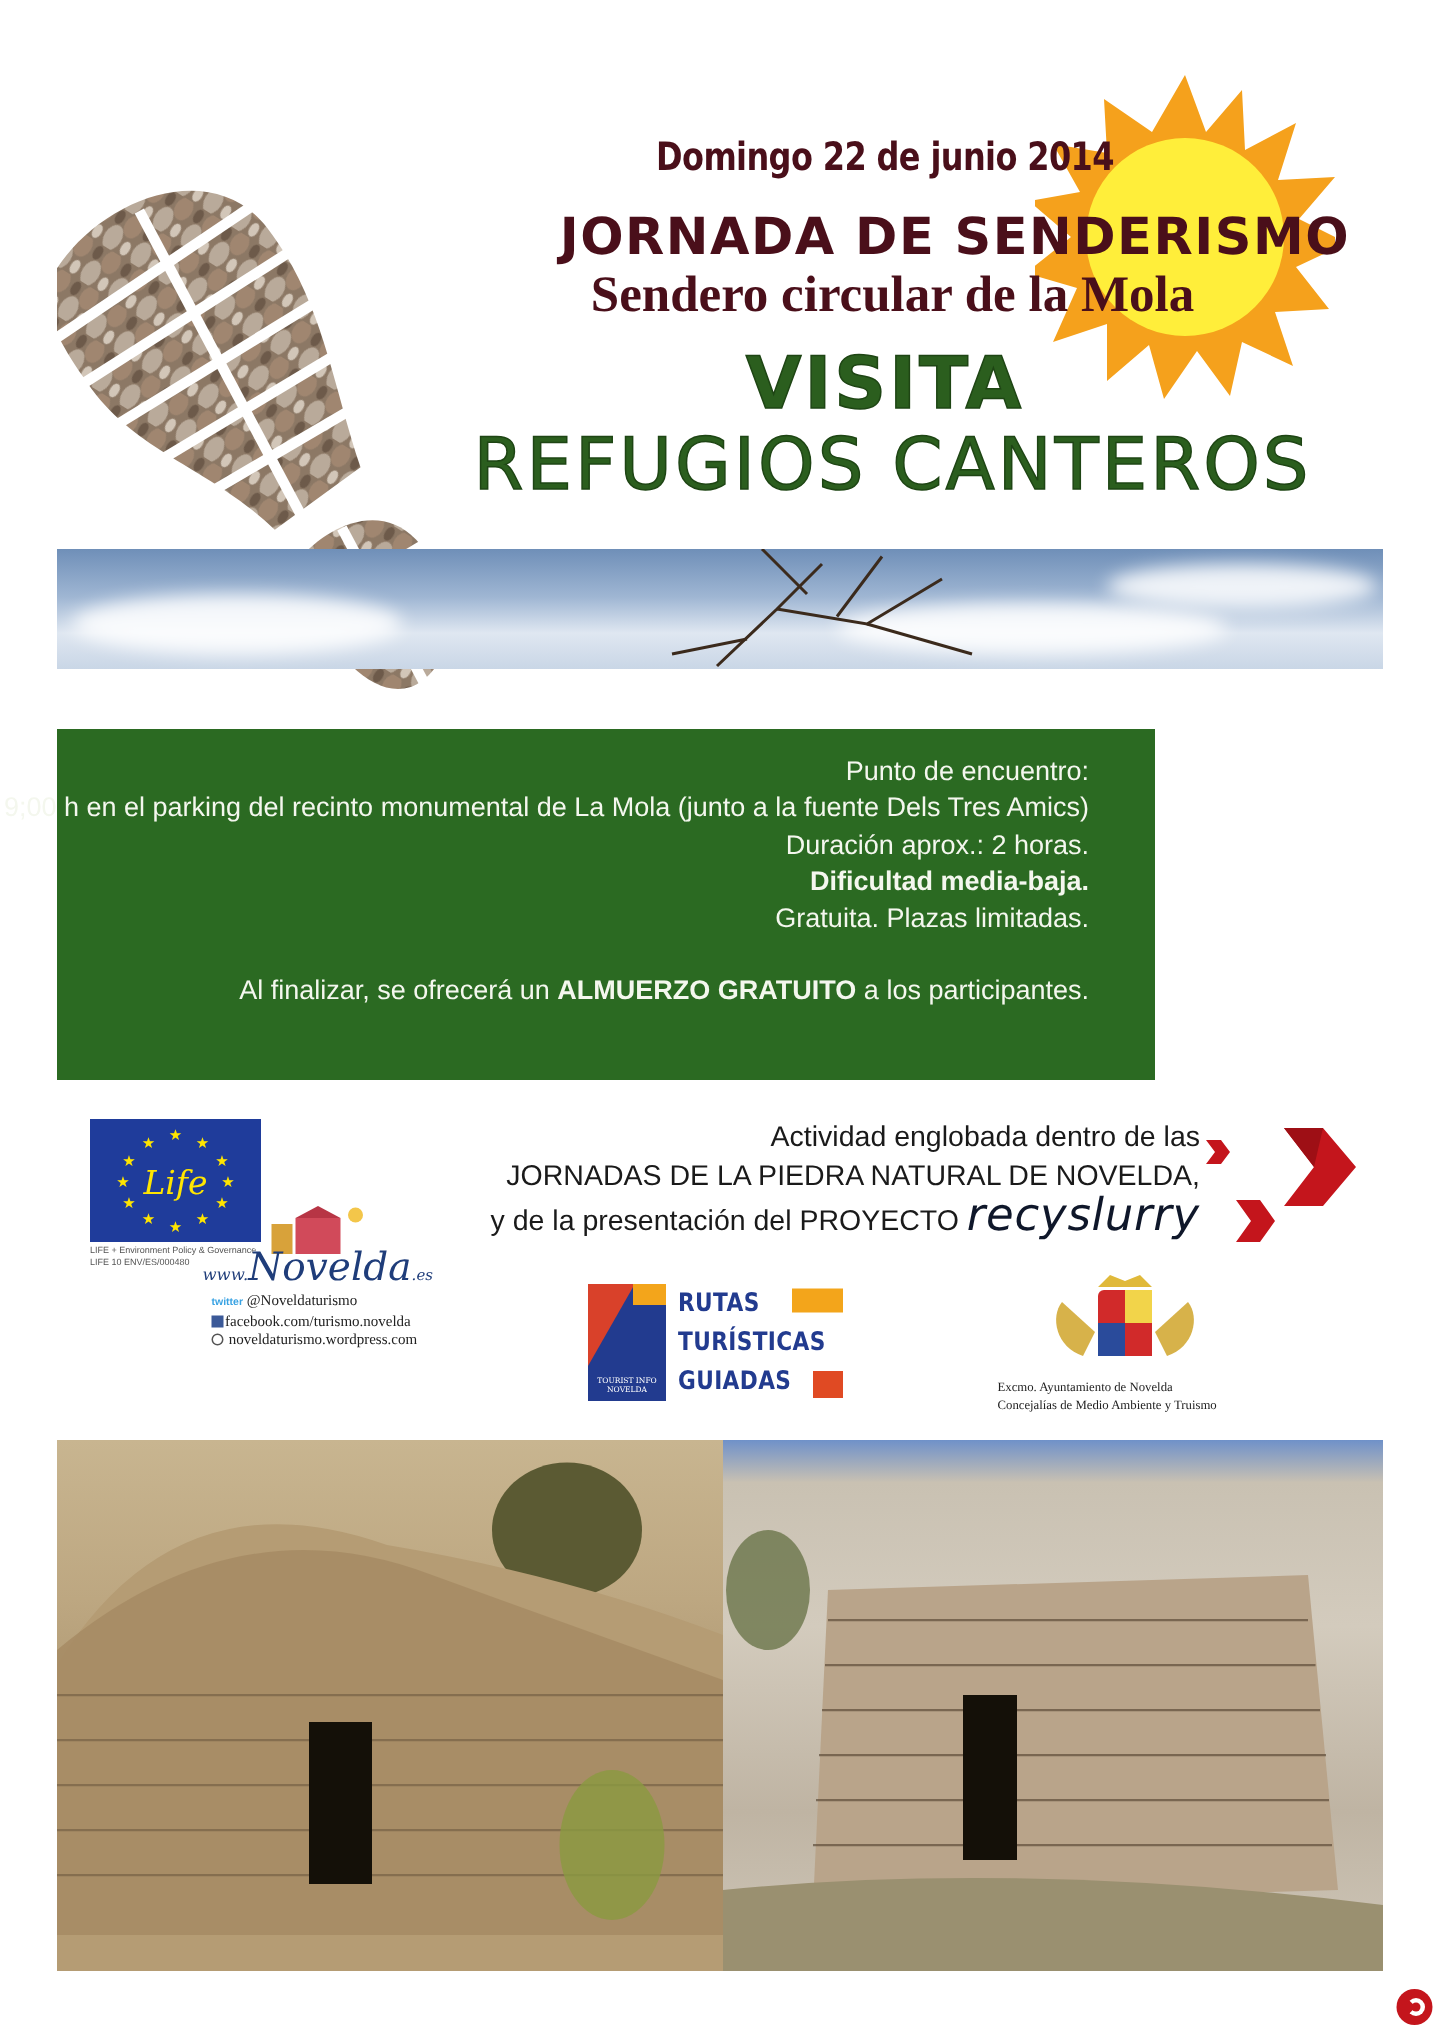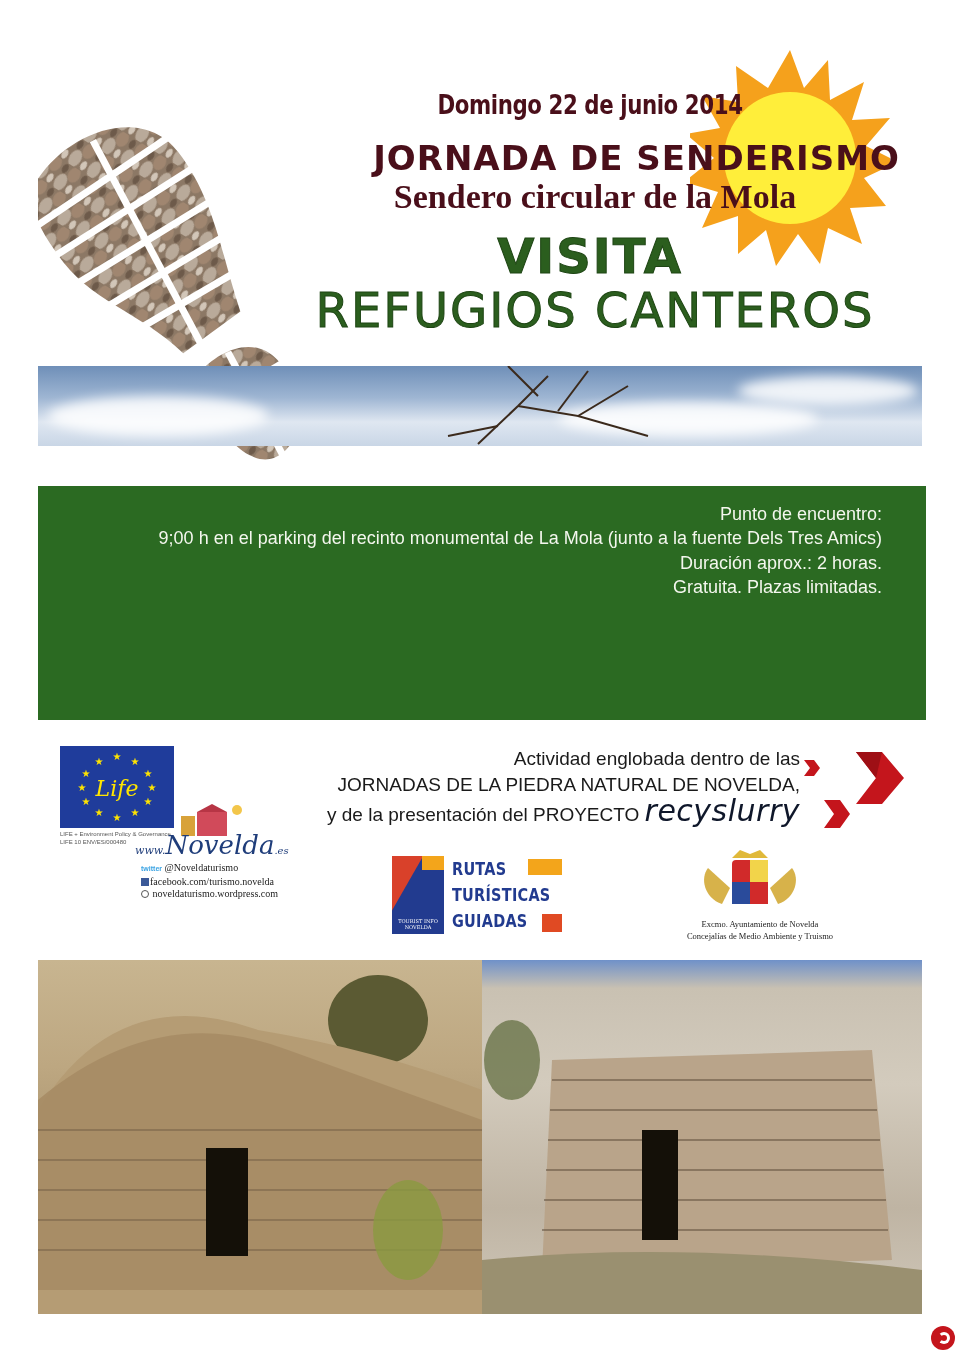--- a/index.html
+++ b/index.html
@@ -45,21 +45,21 @@
     
     .sky {
       left: 38px; top: 366px; width: 884px; height: 80px;
       background: linear-gradient(180deg, #6f8fb8 0%, #9fb6d3 40%, #dfe7f1 70%, #c9d6e6 100%);
       overflow: hidden;
     }
     .sky .cloud { position: absolute; background: rgba(255,255,255,0.85); border-radius: 50%; filter: blur(6px); }
 
     
     .info {
-      left: 38px; top: 486px; width: 888px; height: 234px;
+      left: 38px; top: 486px; width: 732px; height: 234px;
       background: #2b6a22; color: #ffffff;
     }
     .info .lines {
       position: absolute; right: 44px; top: 16px; text-align: right;
       font-size: 18px; line-height: 24.4px; color: #f4f7ee;
     }
     .info .lines .b { font-weight: bold; }
     .info .line { display: block; white-space: nowrap; }
     .info .gap { display: block; height: 24px; }
 
@@ -91,21 +91,21 @@
     .rutas { left: 392px; top: 856px; width: 175px; height: 80px; }
     .rutas .mark { position: absolute; left: 0; top: 0; width: 52px; height: 78px; background: #223b8f; overflow: hidden; }
     .rutas .mark .red { position: absolute; left: 0; top: 0; width: 52px; height: 78px; background: #d9412a; clip-path: polygon(0 0, 60% 0, 0 70%); }
     .rutas .mark .yel { position: absolute; left: 30px; top: 0; width: 22px; height: 14px; background: #f3a51b; }
     .rutas .mark .txt { position: absolute; left: 0; bottom: 4px; width: 52px; text-align: center; color: #fff; font-family: "DejaVu Serif", serif; font-size: 5px; line-height: 6px; }
     .rutas .words { position: absolute; left: 60px; top: 0; font-family: "DejaVu Sans", sans-serif; font-weight: bold; font-size: 17px; line-height: 26px; color: #223b8f; letter-spacing: 0.3px; transform: scaleX(0.85); transform-origin: left; }
     .rutas .bar1 { position: absolute; left: 136px; top: 3px; width: 34px; height: 16px; background: #f3a51b; }
     .rutas .bar2 { position: absolute; left: 150px; top: 58px; width: 20px; height: 18px; background: #e04a23; }
 
     .coat { left: 700px; top: 848px; width: 100px; height: 66px; }
-    .ayto { left: 665px; top: 918px; width: 190px; text-align: center; font-family: "Liberation Serif", serif; font-size: 8.5px; line-height: 12px; color: #222; }
+    .ayto { left: 665px; top: 918px; width: 190px; font-family: "Liberation Serif", serif; font-size: 8.5px; line-height: 12px; color: #222; }
 
     
     .photo { top: 960px; height: 354px; overflow: hidden; }
     .photo.left { left: 38px; width: 444px; background: linear-gradient(180deg, #c8b590 0%, #bda781 30%, #a9936e 60%, #b7a385 100%); }
     .photo.right { left: 482px; width: 440px; background: linear-gradient(180deg, #6f91c9 0%, #c9c1b2 8%, #d3cbbd 35%, #bfb4a3 70%, #cfc7b9 100%); }
     .hut { position: absolute; }
     .door { position: absolute; background: #141008; }
 
     .corner-logo { left: 931px; top: 1326px; width: 24px; height: 24px; border-radius: 50%; background: #c4151c; }
     .corner-logo::after { content: ""; position: absolute; left: 7px; top: 6px; width: 12px; height: 12px; border-radius: 50%; border: 3px solid #fff; border-left-color: transparent; box-sizing: border-box; }
@@ -167,22 +167,26 @@
       <path d="M80,60 L30,70"></path>
     </g>
   </svg>
 </div>
 
 <div class="abs info">
   <div class="lines">
     <span class="line">Punto de encuentro:</span>
     <span class="line">9;00 h en el parking del recinto monumental de La Mola (junto a la fuente Dels Tres Amics)</span>
     <span class="line">Duración aprox.: 2 horas.</span>
+    <span class="line b">Dificultad media-baja.</span>
     <span class="line">Gratuita. Plazas limitadas.</span>
     <span class="gap"></span>
+    <span class="line">
+      <span>Al finalizar, se ofrecerá un </span><span class="b">ALMUERZO GRATUITO</span><span> a los participantes.</span>
+    </span>
   </div>
 </div>
 
 <div class="abs life-box">
   <svg width="114" height="82" viewBox="0 0 114 82">
     <g fill="#ffe500" font-size="10" text-anchor="middle" font-family="DejaVu Sans, sans-serif">
       <text x="57" y="14">★</text>
         <text x="75" y="19">★</text>
         <text x="88" y="31">★</text>
       <text x="92" y="45">★</text>

